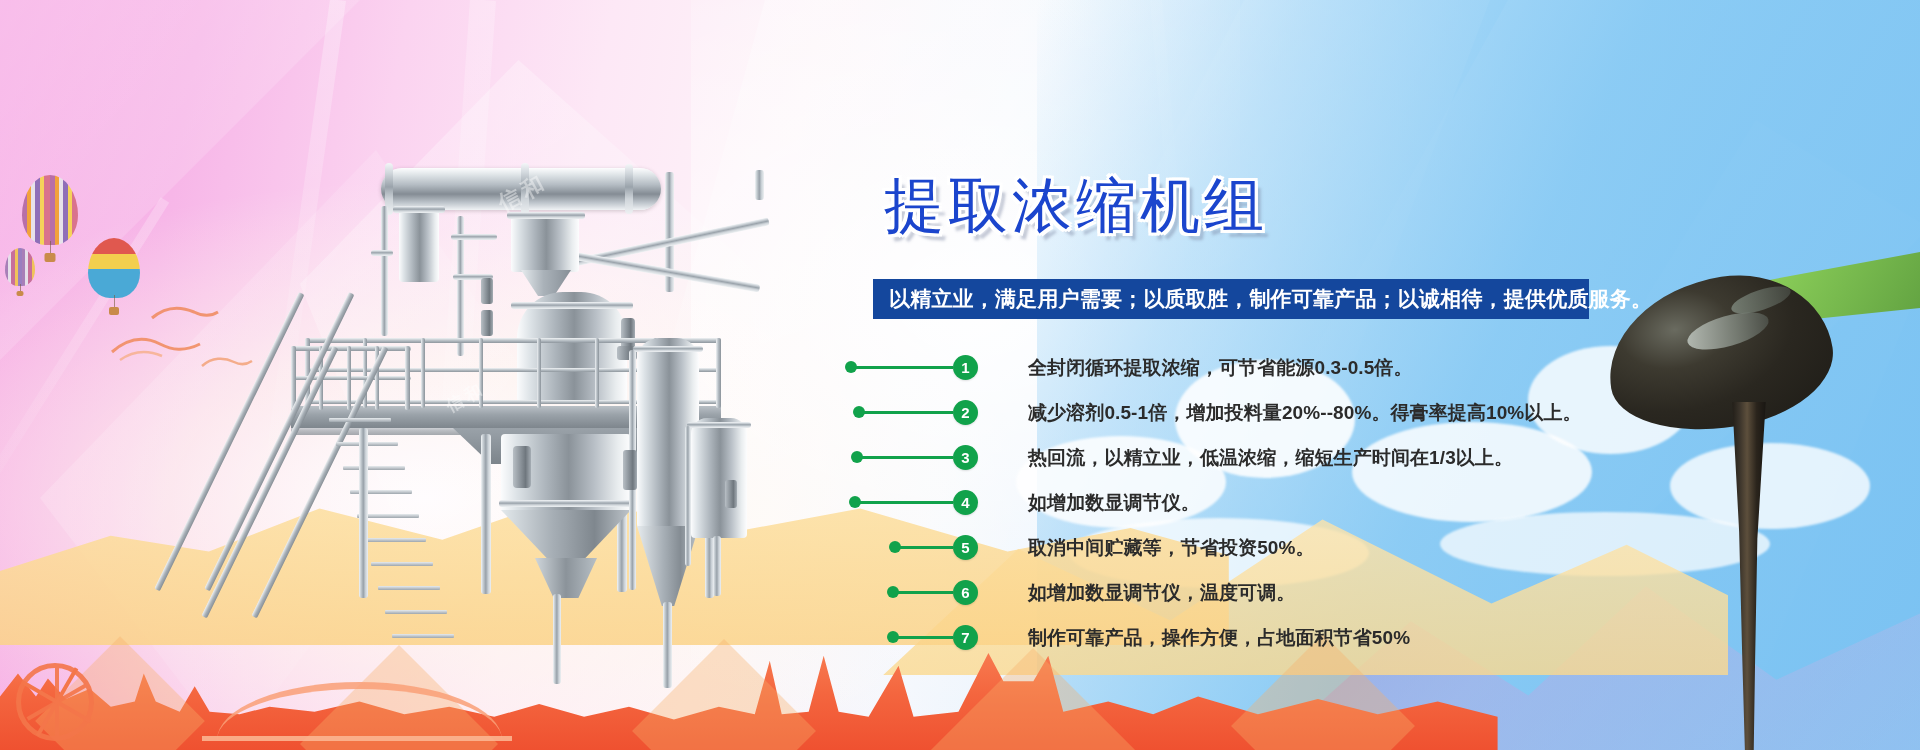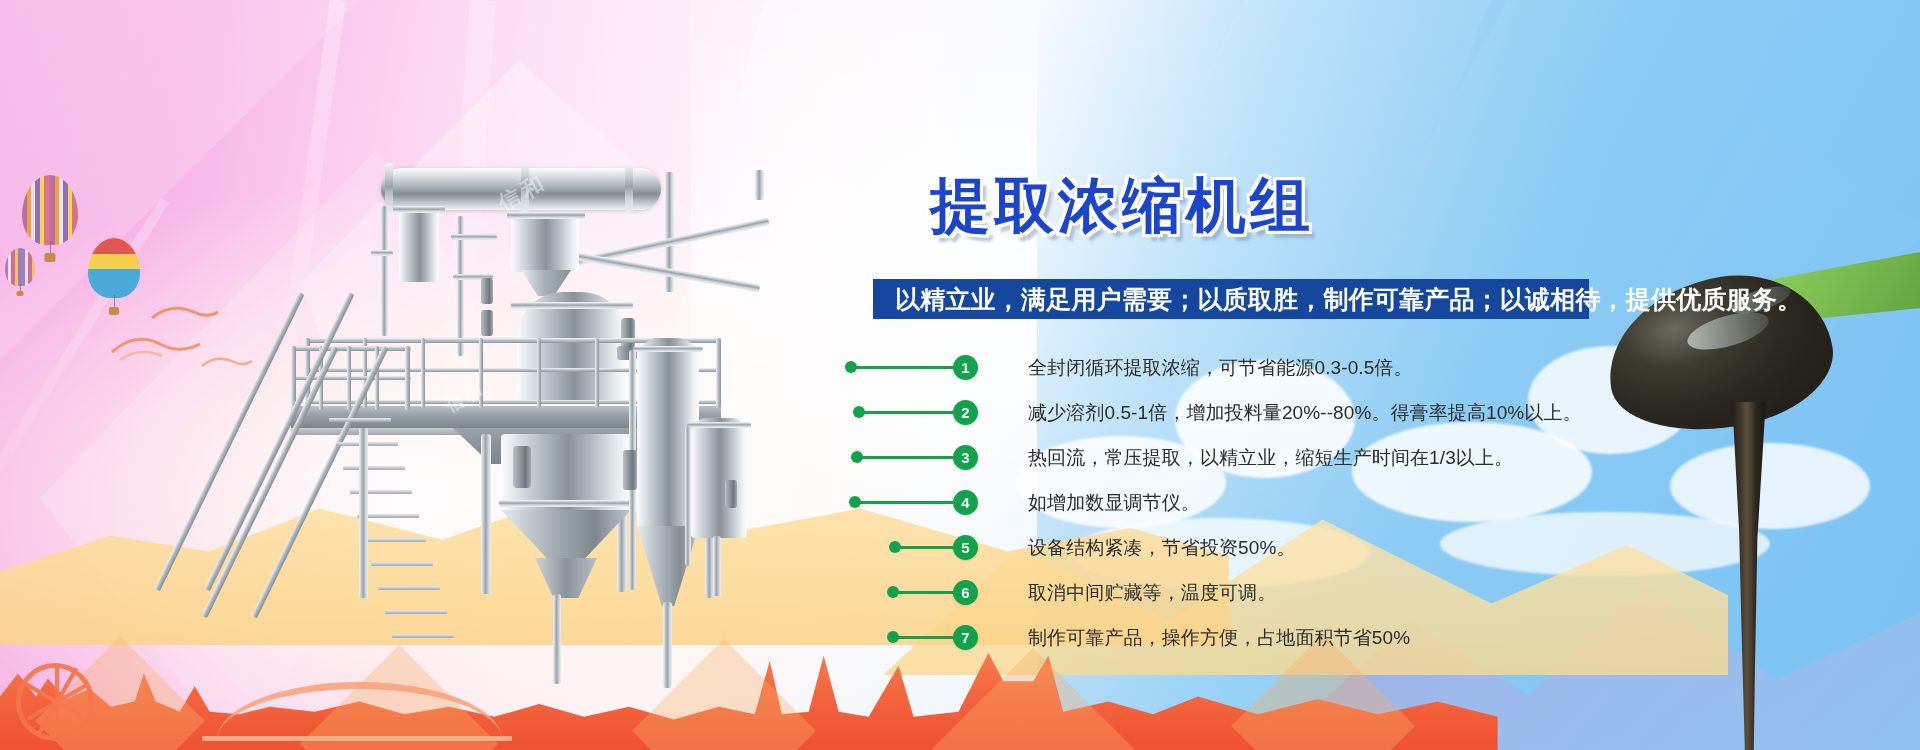--- a/index.html
+++ b/index.html
@@ -191,56 +191,56 @@
     border-radius:50%; transform:rotate(-18deg); opacity:.7;
   }
   .stream{
     position:absolute; right:152px; top:172px; width:38px; height:360px;
     background:linear-gradient(90deg,#1b1813 0%,#3a332a 25%,#5d4f3c 45%,#2a241c 70%,#151310 100%);
     clip-path:polygon(6% 0%, 94% 0%, 72% 38%, 66% 72%, 62% 100%, 40% 100%, 32% 70%, 24% 36%);
   }
 
   
   .title{
-    position:absolute; left:930px; top:176px;
-    font-size:60px; font-weight:700; color:#1b45cd; letter-spacing:4px;
+    position:absolute; left:884px; top:176px;
+    font-size:60px; font-weight:400; color:#1b45cd; letter-spacing:4px;
     line-height:1;
     text-shadow:
       3px 0 0 #fff, -3px 0 0 #fff, 0 3px 0 #fff, 0 -3px 0 #fff,
       3px 3px 0 #fff, -3px 3px 0 #fff, 3px -3px 0 #fff, -3px -3px 0 #fff,
       6px 7px 3px rgba(120,130,160,.45);
   }
   .subbar{
     position:absolute; left:873px; top:279px; width:716px; height:40px;
     background:#14479d;
     display:flex; align-items:center;
   }
   .subbar span{
-    color:#fff; font-size:25px; font-weight:700; letter-spacing:.2px;
-    padding-left:22px; white-space:nowrap;
+    color:#fff; font-size:21px; font-weight:700; letter-spacing:.2px;
+    padding-left:16px; white-space:nowrap;
   }
 
   .features{ position:absolute; left:845px; top:348px; width:980px; }
   .frow{ position:relative; height:38px; margin-bottom:7px; }
   .fdot{
     position:absolute; top:13px; width:12px; height:12px; border-radius:50%;
     background:#11a24b;
   }
   .fline{
     position:absolute; top:18px; height:2.5px; background:#11a24b;
   }
   .fnum{
     position:absolute; top:7px; width:25px; height:25px; border-radius:50%;
     background:#11a24b; color:#fff; font-size:15px; font-weight:700;
     display:flex; align-items:center; justify-content:center;
     box-shadow:0 1px 2px rgba(0,0,0,.12);
   }
   .ftext{
     position:absolute; left:183px; top:7px;
-    font-size:19px; font-weight:400; color:#2b2b2b; white-space:nowrap;
+    font-size:19px; font-weight:700; color:#2b2b2b; white-space:nowrap;
     letter-spacing:.1px;
   }
 </style>
 </head>
 <body>
 
 <div class="banner">
 
   <div class="bg-base"></div>
   <div class="bg-glow"></div>
@@ -466,42 +466,42 @@
       <div class="fdot" style="left:8px;"></div>
       <div class="fline" style="left:18px;width:90px;"></div>
       <div class="fnum" style="left:108px;">2</div>
       <div class="ftext">减少溶剂0.5-1倍，增加投料量20%--80%。得膏率提高10%以上。</div>
     </div>
 
     <div class="frow">
       <div class="fdot" style="left:6px;"></div>
       <div class="fline" style="left:16px;width:92px;"></div>
       <div class="fnum" style="left:108px;">3</div>
-      <div class="ftext">热回流，常压提取，以精立业，缩短生产时间在1/3以上。</div>
+      <div class="ftext">热回流，以精立业，低温浓缩，缩短生产时间在1/3以上。</div>
     </div>
 
     <div class="frow">
       <div class="fdot" style="left:4px;"></div>
       <div class="fline" style="left:14px;width:94px;"></div>
       <div class="fnum" style="left:108px;">4</div>
       <div class="ftext">如增加数显调节仪。</div>
     </div>
 
     <div class="frow">
       <div class="fdot" style="left:44px;"></div>
       <div class="fline" style="left:54px;width:54px;"></div>
       <div class="fnum" style="left:108px;">5</div>
-      <div class="ftext">设备结构紧凑，节省投资50%。</div>
+      <div class="ftext">取消中间贮藏等，节省投资50%。</div>
     </div>
 
     <div class="frow">
       <div class="fdot" style="left:42px;"></div>
       <div class="fline" style="left:52px;width:56px;"></div>
       <div class="fnum" style="left:108px;">6</div>
-      <div class="ftext">取消中间贮藏等，温度可调。</div>
+      <div class="ftext">如增加数显调节仪，温度可调。</div>
     </div>
 
     <div class="frow">
       <div class="fdot" style="left:42px;"></div>
       <div class="fline" style="left:52px;width:56px;"></div>
       <div class="fnum" style="left:108px;">7</div>
       <div class="ftext">制作可靠产品，操作方便，占地面积节省50%</div>
     </div>
 
   </div>

